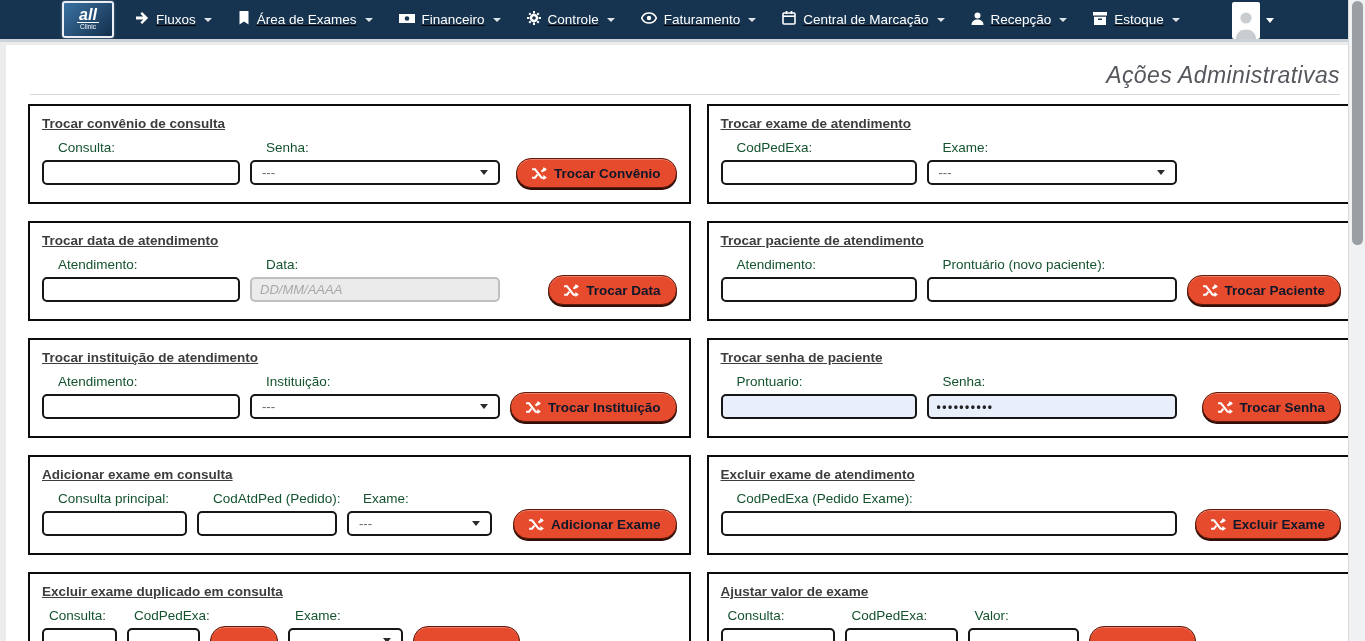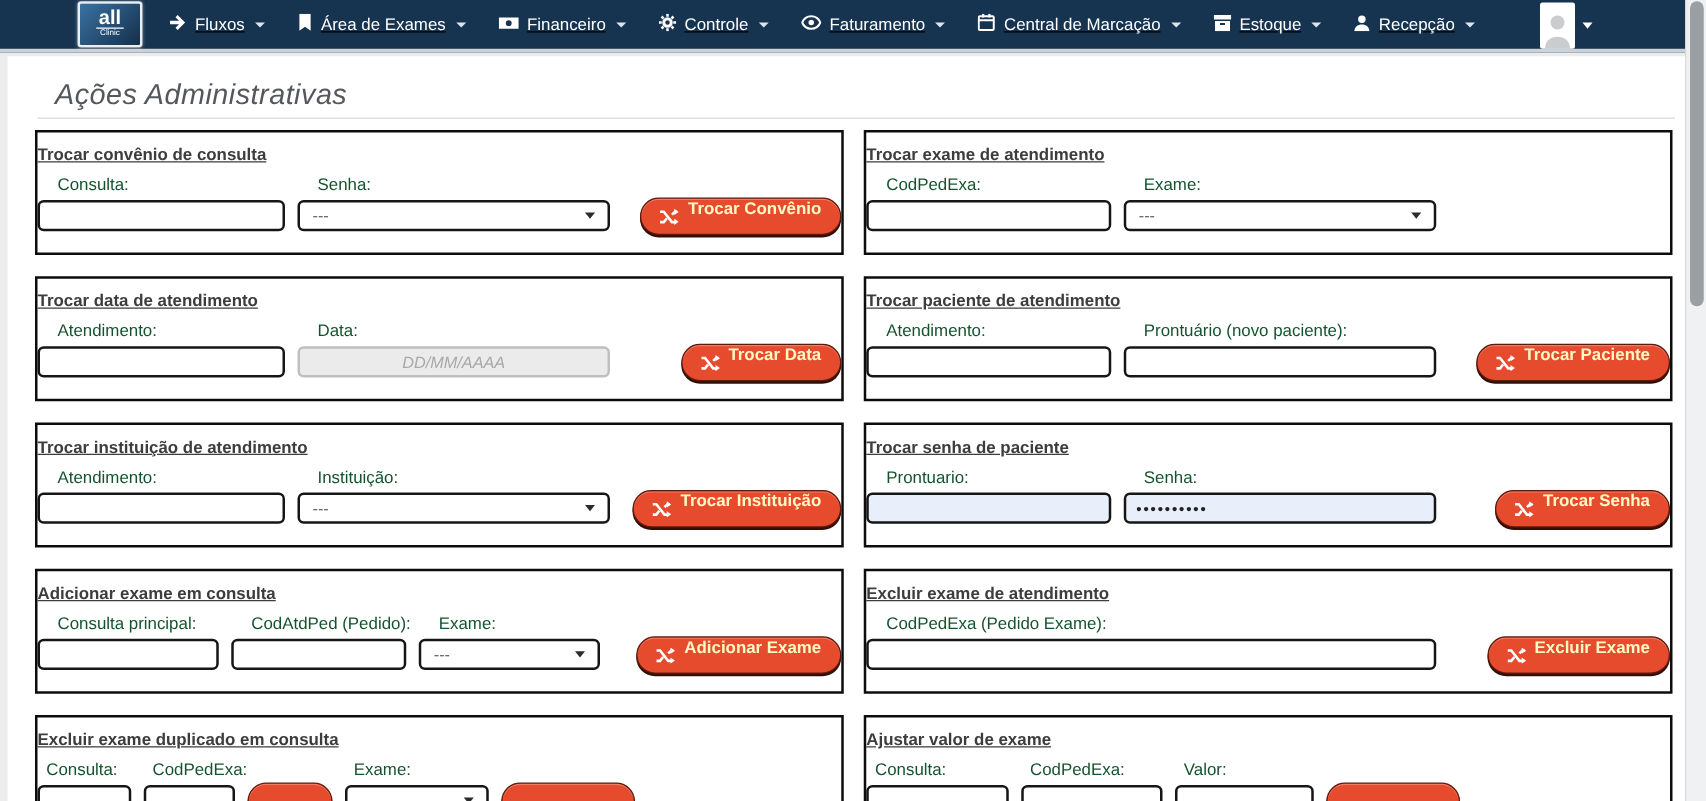--- a/index.html
+++ b/index.html
@@ -8,72 +8,72 @@
 
   
   .navbar { position:absolute; top:0; left:0; width:1348px; height:42px;
     background:#16334f; border-bottom:3px solid #ccd3d8;
     display:flex; align-items:center; }
   .logo { margin-left:62px; width:52px; height:37px; border:2px solid #e9eff4;
     border-radius:3px; background:linear-gradient(135deg,#38709f 0%,#123least 100%);
     background:linear-gradient(135deg,#3a72a2 0%,#142f4b 100%);
     display:flex; flex-direction:column; align-items:center; justify-content:center;
     box-shadow:0 0 3px rgba(255,255,255,.35); cursor:pointer; }
-  .logo .l1 { color:#fff; font-weight:bold; font-size:16px;
+  .logo .l1 { color:#fff; font-weight:bold; font-style:italic; font-size:16px;
     line-height:14px; border-bottom:1px solid #fff; padding:0 2px; }
   .logo .l2 { color:#fff; font-size:6.5px; line-height:8px; }
   .nav-items { display:flex; align-items:flex-end; margin-left:8px;text-decoration:underline; }
   .nav-item { display:flex; align-items:center; gap:7px; padding:0 13px;
     height:42px; color:#ffffff; font-size:13.5px; cursor:pointer; white-space:nowrap; }
   .nav-caret { width:0; height:0; border-left:4px solid transparent;
     border-right:4px solid transparent; border-top:4.5px solid #dfe6ea; margin-left:1px; }
   .avatar-wrap { position:absolute; left:1232px; top:2px; display:flex; align-items:center; cursor:pointer; }
   .avatar { width:28px; height:37px; background:#fff; border-radius:2px;
     display:flex; align-items:flex-end; justify-content:center; overflow:hidden; }
   .avatar-caret { width:0; height:0; border-left:4px solid transparent;
     border-right:4px solid transparent; border-top:5px solid #fff; margin-left:6px; }
 
   
   .content { position:absolute; left:6px; top:45px; width:1342px; height:596px;
     background:#fff; }
-  .page-header { margin:16px 8px 0 24px; padding-bottom:5px; border-bottom:1px solid #d8d8d8; }
+  .page-header { margin:16px 8px 0 24px; padding-bottom:5px; border-bottom:1px solid #d8d8d8;text-align:right; }
   .page-header h1 { margin:0 0 0 14px; font-size:23px; line-height:28px;
     font-style:italic; font-weight:normal; color:#54575c; letter-spacing:.4px; }
 
   .grid { display:grid; grid-template-columns:1fr 1fr; column-gap:16px; row-gap:17px;
     margin:9px 10px 0 22px; }
-  .panel { height:100px; background:#fff; border:2px solid #0c0c0c; padding:10px 0; }
+  .panel { height:100px; background:#fff; border:2px solid #0c0c0c; padding:10px 12px; }
   .panel-heading { font-size:13.5px; font-weight:bold; color:#3d3d3d;
     text-decoration:underline; }
   .row { display:flex; align-items:flex-end; gap:10px; margin-top:9px; }
   .field { display:flex; flex-direction:column; }
   .field label { font-size:13.5px; color:#14532d; margin:0 0 5px 16px; white-space:nowrap; }
   .field.tight label { margin-left:7px; }
   .tb, .select { height:25px; border:2px solid #161616; border-radius:5px;
     background:#fff; font-family:"Liberation Sans", sans-serif; font-size:13px; color:#222; }
   .tb { padding:0 8px; outline:none; width:100%; }
   .tb::placeholder { color:#a8a8a8; font-style:italic; }
-  .tb.disabled { background:#ebebeb; border-color:#bfbfbf; color:#c2410c;text-align:center; }
+  .tb.disabled { background:#ebebeb; border-color:#bfbfbf; color:#c2410c; }
   .tb.filled { background:#e9eefb; }
   .tb.dots { font-weight:bold; letter-spacing:1.5px; font-size:12px; }
   .select { display:flex; align-items:center; justify-content:space-between;
     padding:0 10px; color:#666; cursor:pointer; }
   .sel-caret { width:0; height:0; border-left:4.5px solid transparent;
     border-right:4.5px solid transparent; border-top:5.5px solid #2b2b2b; }
 
   .w198{width:198px}.w250{width:250px}.w196{width:196px}
   .w145{width:145px}.w140{width:140px}.w456{width:456px}
   .w75{width:75px}.w73{width:73px}.w115{width:115px}
   .w114{width:114px}.w113{width:113px}.w111{width:111px}
 
   .btn { height:30px; margin-left:auto; margin-bottom:-3px; border-radius:17px;
     padding:0 15px; background:#e74b2d; border:1px solid #5e1a0c;
     box-shadow:0 2px 0 #310f07, inset 0 1px 0 rgba(255,255,255,.28);
-    color:#fef9c3; font-weight:bold; font-size:13.5px; font-family:"Liberation Sans",sans-serif;
-    display:flex; gap:7px; white-space:nowrap; cursor:pointer; }
+    color:#0f172a; font-weight:bold; font-size:13.5px; font-family:"Liberation Sans",sans-serif;
+    display:flex; align-items:center; gap:7px; white-space:nowrap; cursor:pointer; }
   .btn.mid { margin-left:0; width:68px; padding:0 8px; }
   .btn.end { margin-left:0; width:107px; }
   .btn .bicon { display:flex; align-items:center; }
 
   
   .scrollbar { position:absolute; top:0; right:0; width:17px; height:641px;
     background:#f0f1f2; border-left:1px solid #dadbdc; }
   .scroll-thumb { position:absolute; top:1px; left:3px; width:11px; height:244px;
     background:#999fa2; border-radius:6px; cursor:pointer; }
 </style>
@@ -136,32 +136,32 @@
       <span class="bicon"><svg width="14" height="14" viewBox="0 0 14 14">
             <rect x="1" y="2" width="12" height="11" rx="1" fill="none" stroke="#fff" stroke-width="1.6"></rect>
             <line x1="1" y1="5.2" x2="13" y2="5.2" stroke="#fff" stroke-width="1.6"></line>
             <rect x="3.6" y="0" width="1.8" height="3" fill="#fff"></rect>
             <rect x="8.6" y="0" width="1.8" height="3" fill="#fff"></rect>
           </svg></span>
       <span>Central de Marcação</span>
         <span class="nav-caret"></span>
     </div>
     <div class="nav-item">
-      <span class="bicon"><svg width="14" height="13" viewBox="0 0 14 13">
-            <path fill="#fff" fill-rule="evenodd" d="M0 0h14v3.6H0z M1 4.8h12V13H1z M5 6.4h4v1.6H5z"></path>
-          </svg></span>
-      <span>Estoque</span>
-        <span class="nav-caret"></span>
-    </div>
-    <div class="nav-item">
       <span class="bicon"><svg width="13" height="13" viewBox="0 0 13 13">
             <circle cx="6.5" cy="3.4" r="3" fill="#fff"></circle>
             <path fill="#fff" d="M.5 13c0-3.4 2.7-5.4 6-5.4s6 2 6 5.4z"></path>
           </svg></span>
       <span>Recepção</span>
+        <span class="nav-caret"></span>
+    </div>
+    <div class="nav-item">
+      <span class="bicon"><svg width="14" height="13" viewBox="0 0 14 13">
+            <path fill="#fff" fill-rule="evenodd" d="M0 0h14v3.6H0z M1 4.8h12V13H1z M5 6.4h4v1.6H5z"></path>
+          </svg></span>
+      <span>Estoque</span>
         <span class="nav-caret"></span>
     </div>
   </div>
   <div class="avatar-wrap">
     <span class="avatar">
         <svg width="22" height="30" viewBox="0 0 22 30">
           <circle cx="11" cy="9" r="5.6" fill="#c9cdd0"></circle>
           <path fill="#c9cdd0" d="M1 30c0-6.4 4.5-9.6 10-9.6s10 3.2 10 9.6z"></path>
         </svg>
       </span>

